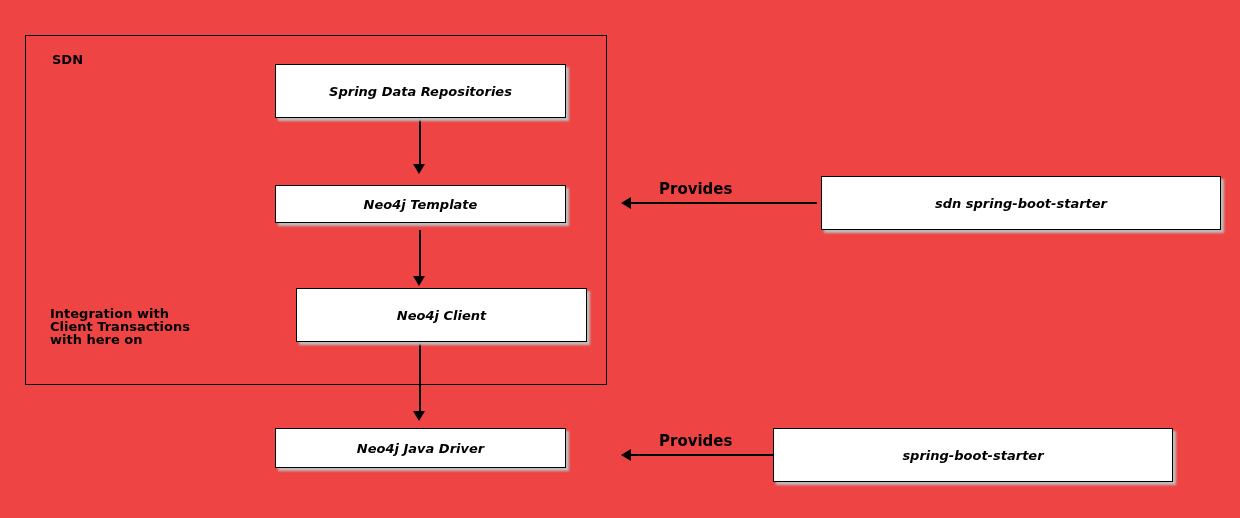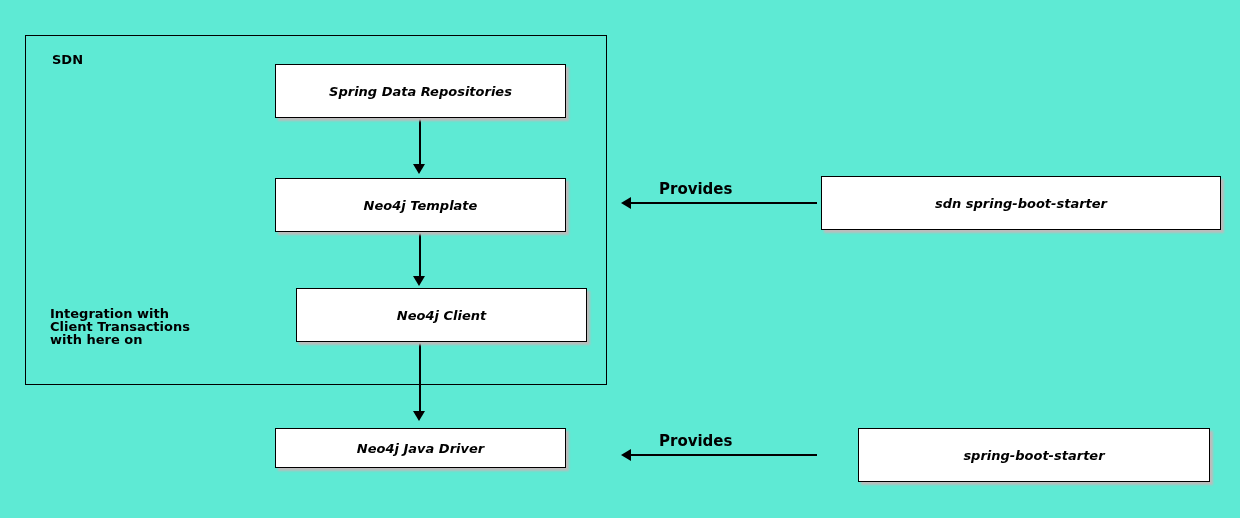--- a/index.html
+++ b/index.html
@@ -3,21 +3,21 @@
 <meta charset="utf-8">
 <style>
   * { margin: 0; padding: 0; box-sizing: border-box; }
   html, body { background: #ffffff; }
   body { font-family: "DejaVu Sans", "Liberation Sans", sans-serif; color: #000; }
 
   .canvas {
     position: relative;
     width: 1240px;
     height: 518px;
-    background: #5eead4;
+    background: #ef4444;
     overflow: hidden;
   }
 
   
   .group {
     position: absolute;
     left: 25px; top: 35px;
     width: 582px; height: 350px;
     border: 1.5px solid #000;
     background: transparent;
@@ -38,25 +38,25 @@
     display: flex;
     align-items: center;
     justify-content: center;
     text-align: center;
     font-size: 13px;
     font-weight: bold;
     z-index: 2;
     font-style: italic;
   }
   .node-repositories { left: 275px; top: 64px;  width: 291px; height: 54px; }
-  .node-template     { left: 275px; top: 178px; width: 291px; height: 54px; }
+  .node-template     { left: 275px; top: 185px; width: 291px; height: 38px; }
   .node-client       { left: 275px; top: 288px; width: 291px; height: 54px; margin-left: 21px; }
   .node-driver       { left: 275px; top: 428px; width: 291px; height: 40px; }
   .node-sdn-starter  { left: 821px; top: 176px; width: 400px; height: 54px; }
-  .node-boot-starter { left: 858px; top: 428px; width: 352px; height: 54px; }
+  .node-boot-starter { left: 773px; top: 428px; width: 400px; height: 54px; }
 
   
   .vline { position: absolute; width: 2px; background: #000; z-index: 1; }
   .hline { position: absolute; height: 2px; background: #000; z-index: 1; }
   .head-down {
     position: absolute; width: 0; height: 0; z-index: 1;
     border-left: 6px solid transparent;
     border-right: 6px solid transparent;
     border-top: 10px solid #000;
   }

